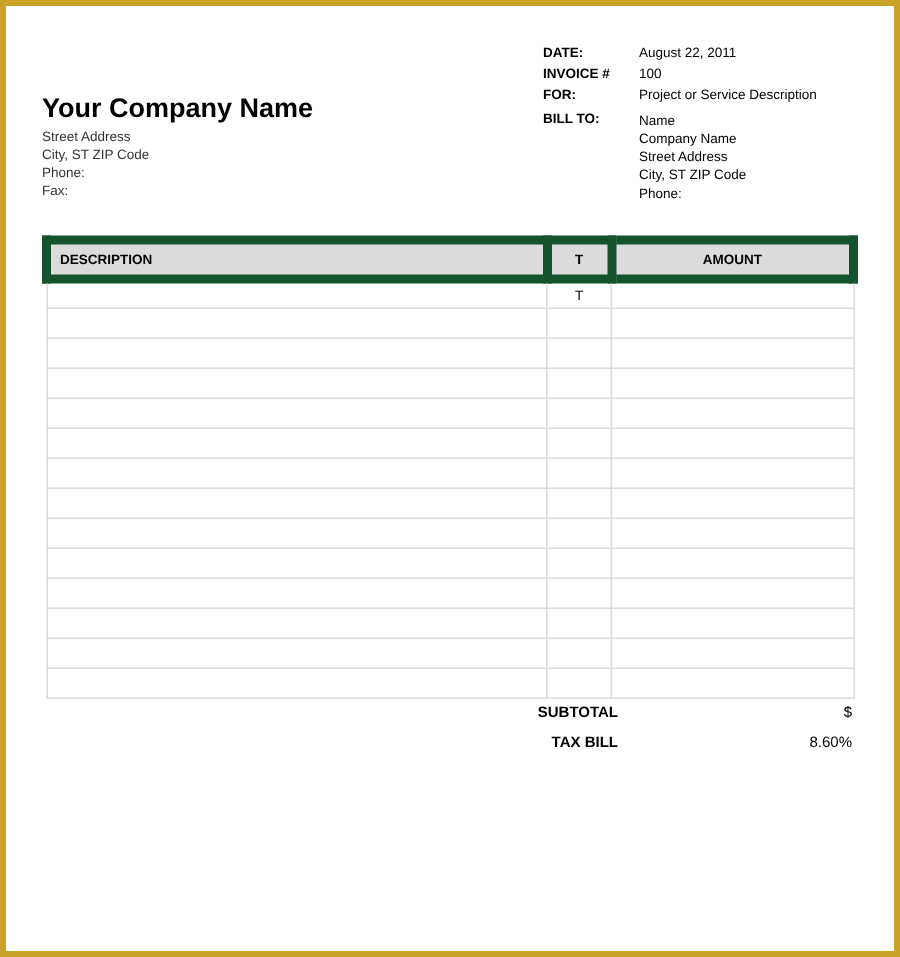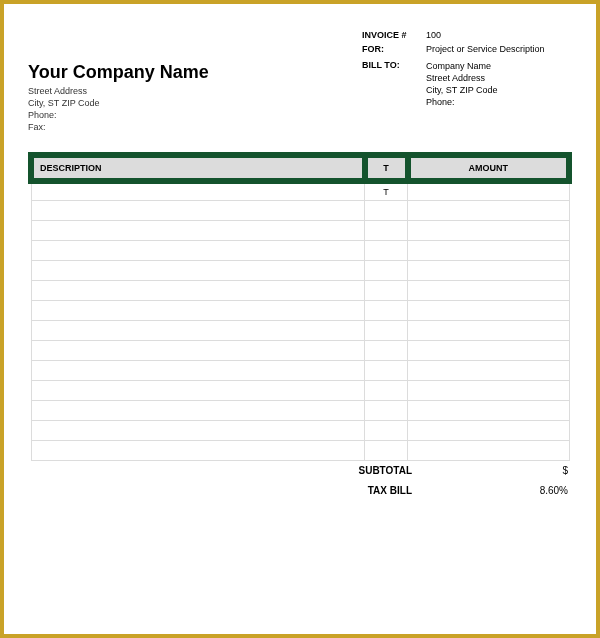--- a/index.html
+++ b/index.html
@@ -43,30 +43,35 @@
       <div class="company-block">
         <div class="company-name">Your Company Name</div>
         <div class="addr-line">Street Address</div>
         <div class="addr-line">City, ST  ZIP Code</div>
         <div class="addr-line">Phone:</div>
         <div class="addr-line">Fax:</div>
       </div>
 
       <div class="meta-block">
         <div class="meta-row">
+          <div class="meta-label">DATE:</div>
+          <div class="meta-val">August 22, 2011</div>
+        </div>
+        <div class="meta-row">
           <div class="meta-label">INVOICE #</div>
           <div class="meta-val">100</div>
         </div>
         <div class="meta-row">
           <div class="meta-label">FOR:</div>
           <div class="meta-val">Project or Service Description</div>
         </div>
         <div class="meta-row" style="margin-top:6px;">
           <div class="meta-label">BILL TO:</div>
           <div class="meta-val">
+            <div class="addr-sub">Name</div>
             <div class="addr-sub">Company Name</div>
             <div class="addr-sub">Street Address</div>
             <div class="addr-sub">City, ST  ZIP Code</div>
             <div class="addr-sub">Phone:</div>
           </div>
         </div>
       </div>
     </div>
 
     <div class="table-area">

